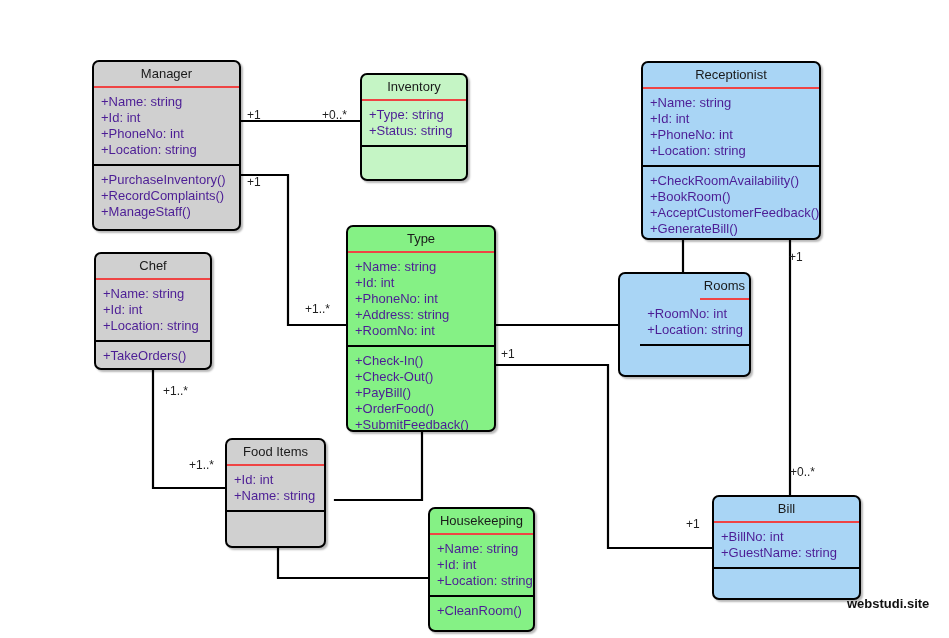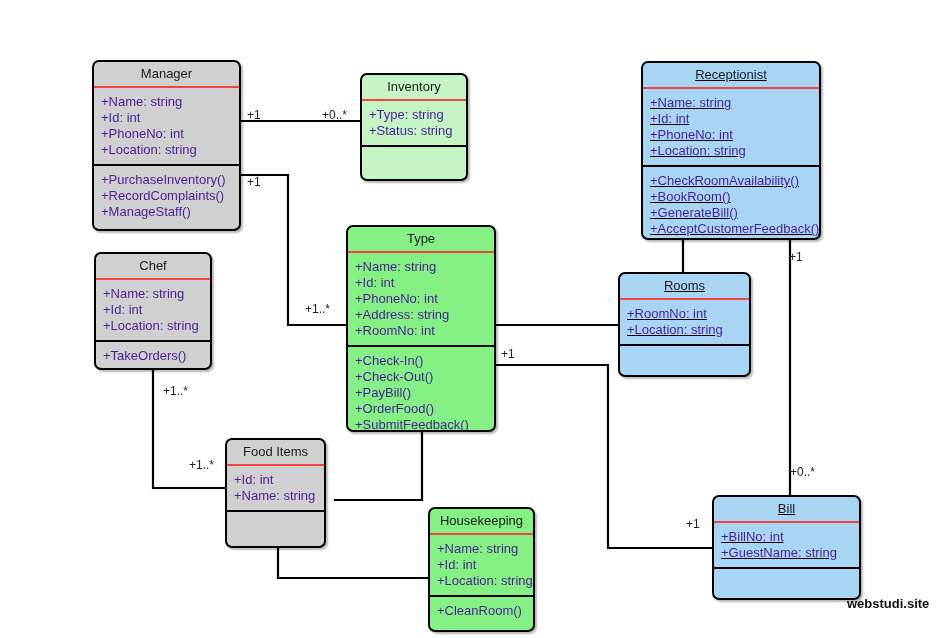--- a/index.html
+++ b/index.html
@@ -49,21 +49,21 @@
     border-bottom: 2px solid #000000;
     flex: 0 0 auto;
   }
   .umlbox .compartment.ops {
     flex: 1 1 auto;
   }
   .umlbox .row { white-space: nowrap; }
   .c-gray   { background: #d0d0d0; }
   .c-green  { background: #85f185; }
   .c-lgreen { background: #c5f5c5; }
-  .c-blue   { background: #a9d5f5; text-decoration: underline; }
+  .c-blue   { background: #a9d5f5; }
   .mult {
     position: absolute;
     font-size: 12px;
     color: #1f1f1f;
     white-space: nowrap;
     line-height: 12px;
   }
   .watermark {
     position: absolute;
     font-size: 13px;
@@ -128,22 +128,22 @@
     <div class="title">Receptionist</div>
     <div class="compartment attrs">
       <div class="row">+Name: string</div>
       <div class="row">+Id: int</div>
       <div class="row">+PhoneNo: int</div>
       <div class="row">+Location: string</div>
     </div>
     <div class="compartment ops">
       <div class="row">+CheckRoomAvailability()</div>
       <div class="row">+BookRoom()</div>
+      <div class="row">+AcceptCustomerFeedback()</div>
       <div class="row">+GenerateBill()</div>
-      <div class="row">+AcceptCustomerFeedback()</div>
     </div>
   </div>
 
   <div class="umlbox c-gray" style="left:94px; top:252px; width:118px; height:118px;">
     <div class="title">Chef</div>
     <div class="compartment attrs">
       <div class="row">+Name: string</div>
       <div class="row">+Id: int</div>
       <div class="row">+Location: string</div>
     </div>
@@ -163,21 +163,21 @@
     </div>
     <div class="compartment ops">
       <div class="row">+Check-In()</div>
       <div class="row">+Check-Out()</div>
       <div class="row">+PayBill()</div>
       <div class="row">+OrderFood()</div>
       <div class="row">+SubmitFeedback()</div>
     </div>
   </div>
 
-  <div class="umlbox c-blue" style="left:618px; top:272px; width:133px; height:105px;">
+  <div class="umlbox c-blue" style="left:618px; top:272px; width:133px; height:105px;align-items:flex-end;">
     <div class="title">Rooms</div>
     <div class="compartment attrs">
       <div class="row">+RoomNo: int</div>
       <div class="row">+Location: string</div>
     </div>
     <div class="compartment ops"></div>
   </div>
 
   <div class="umlbox c-gray" style="left:225px; top:438px; width:101px; height:110px;">
     <div class="title">Food Items</div>

